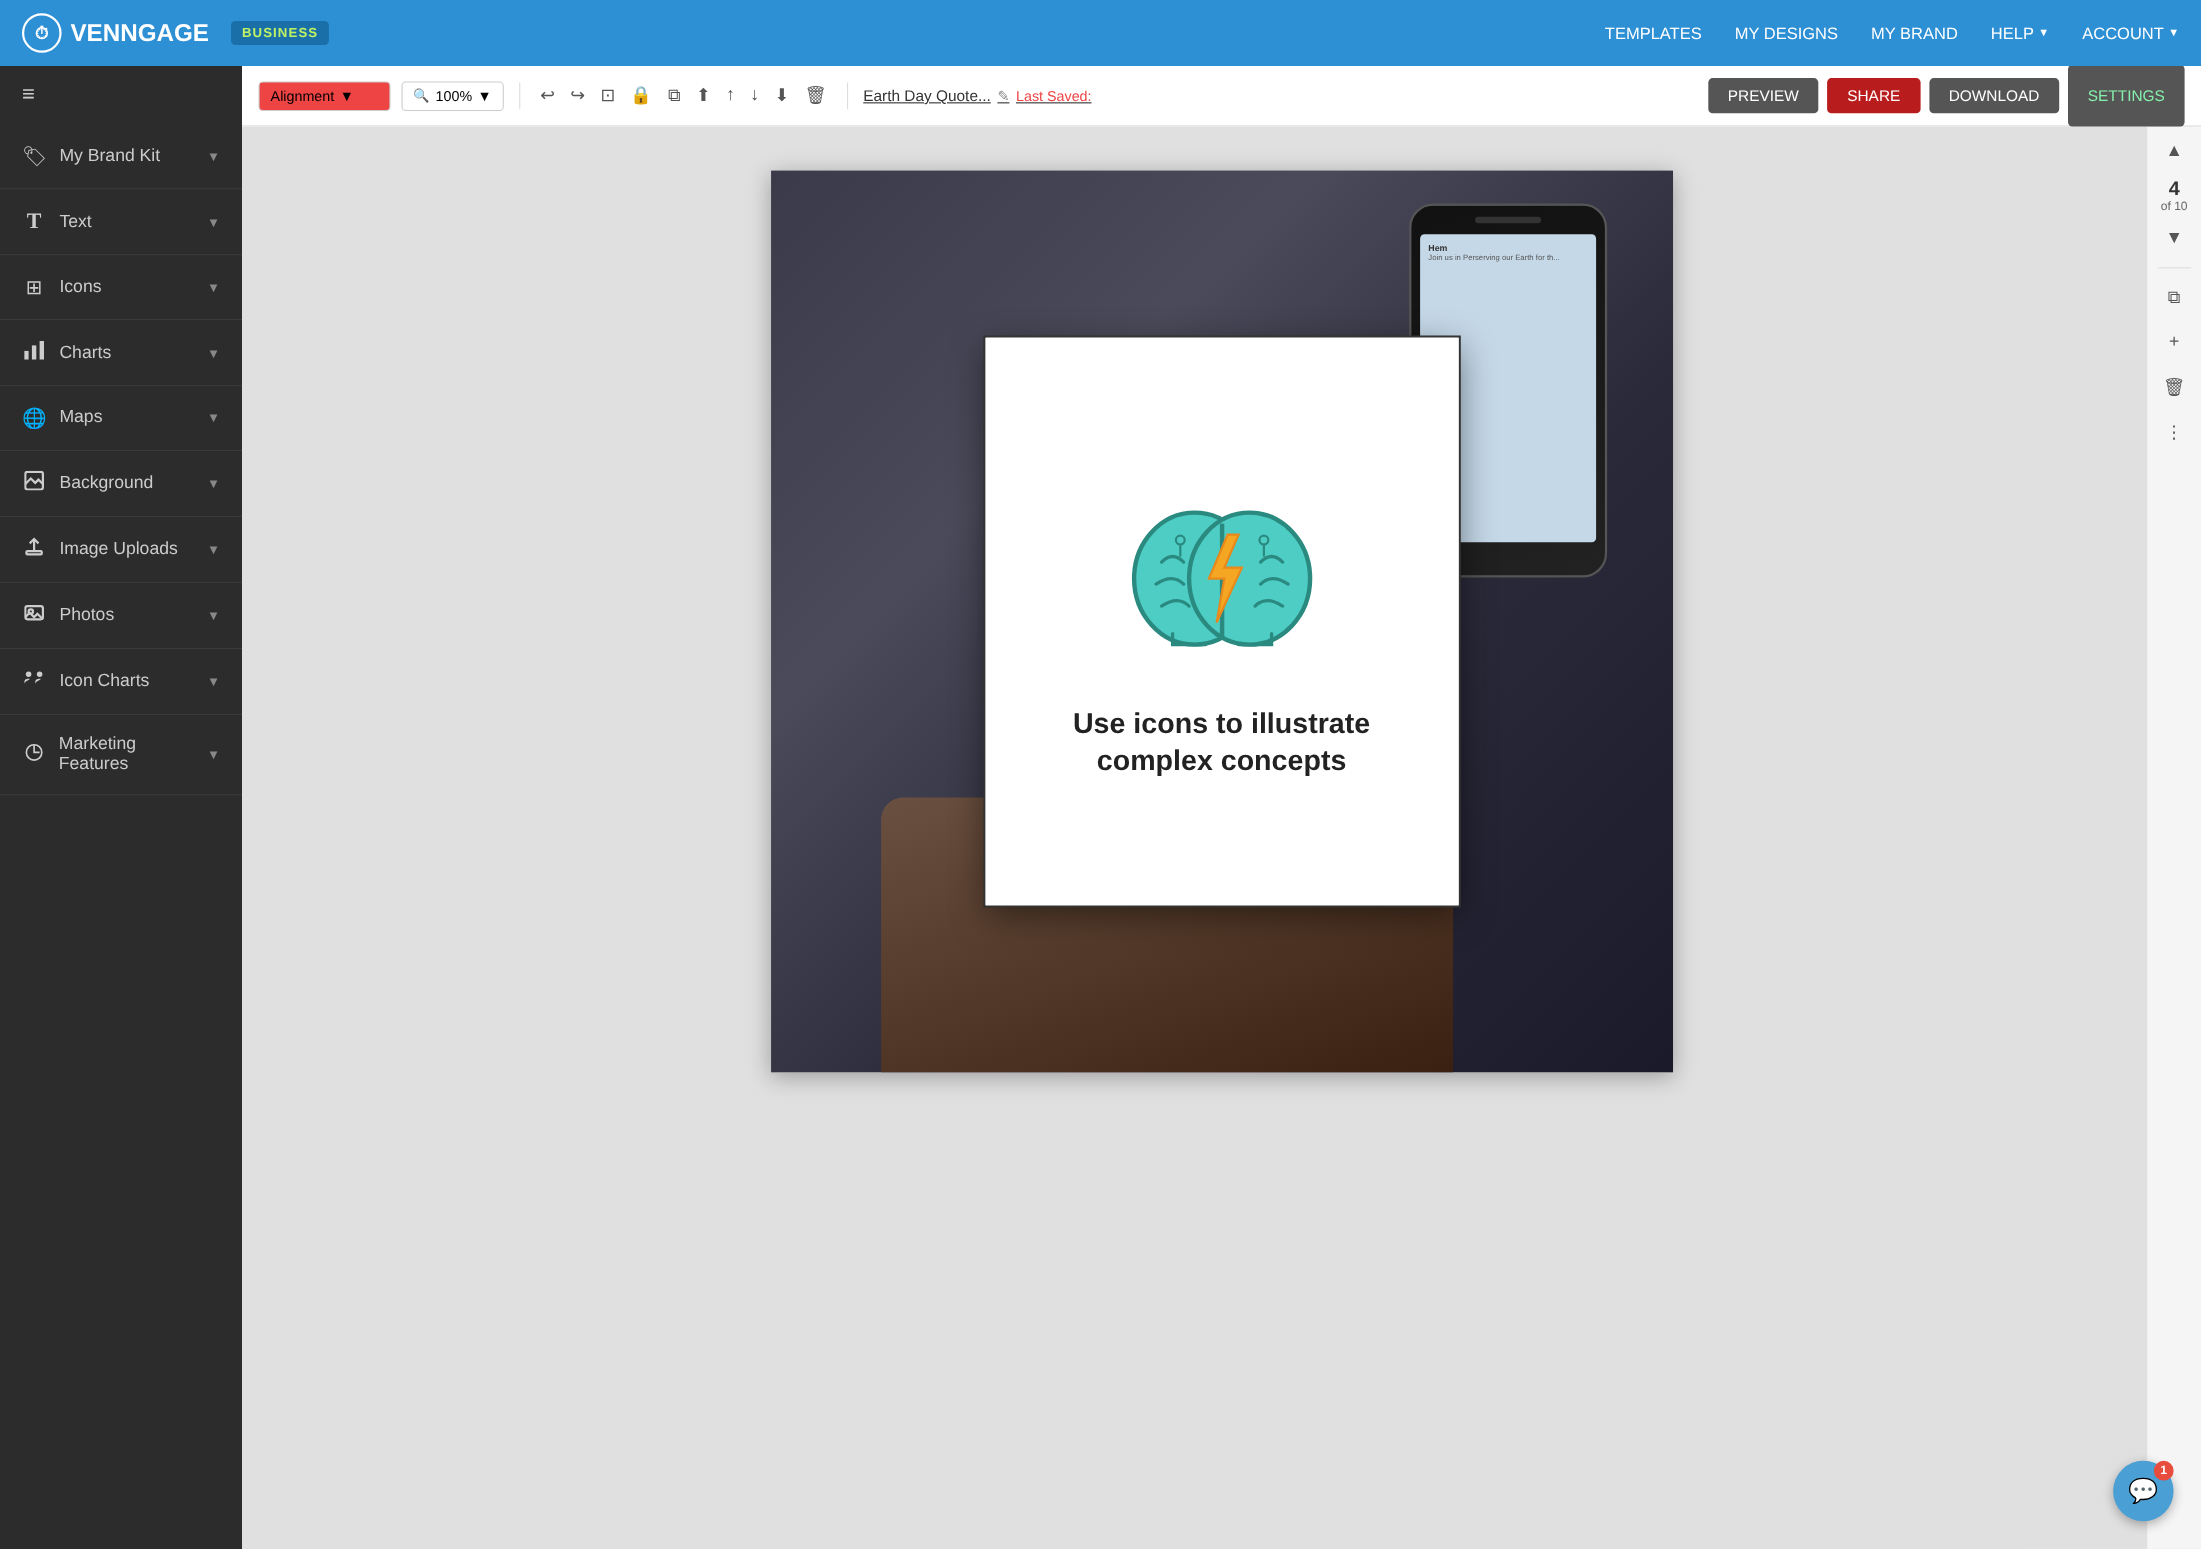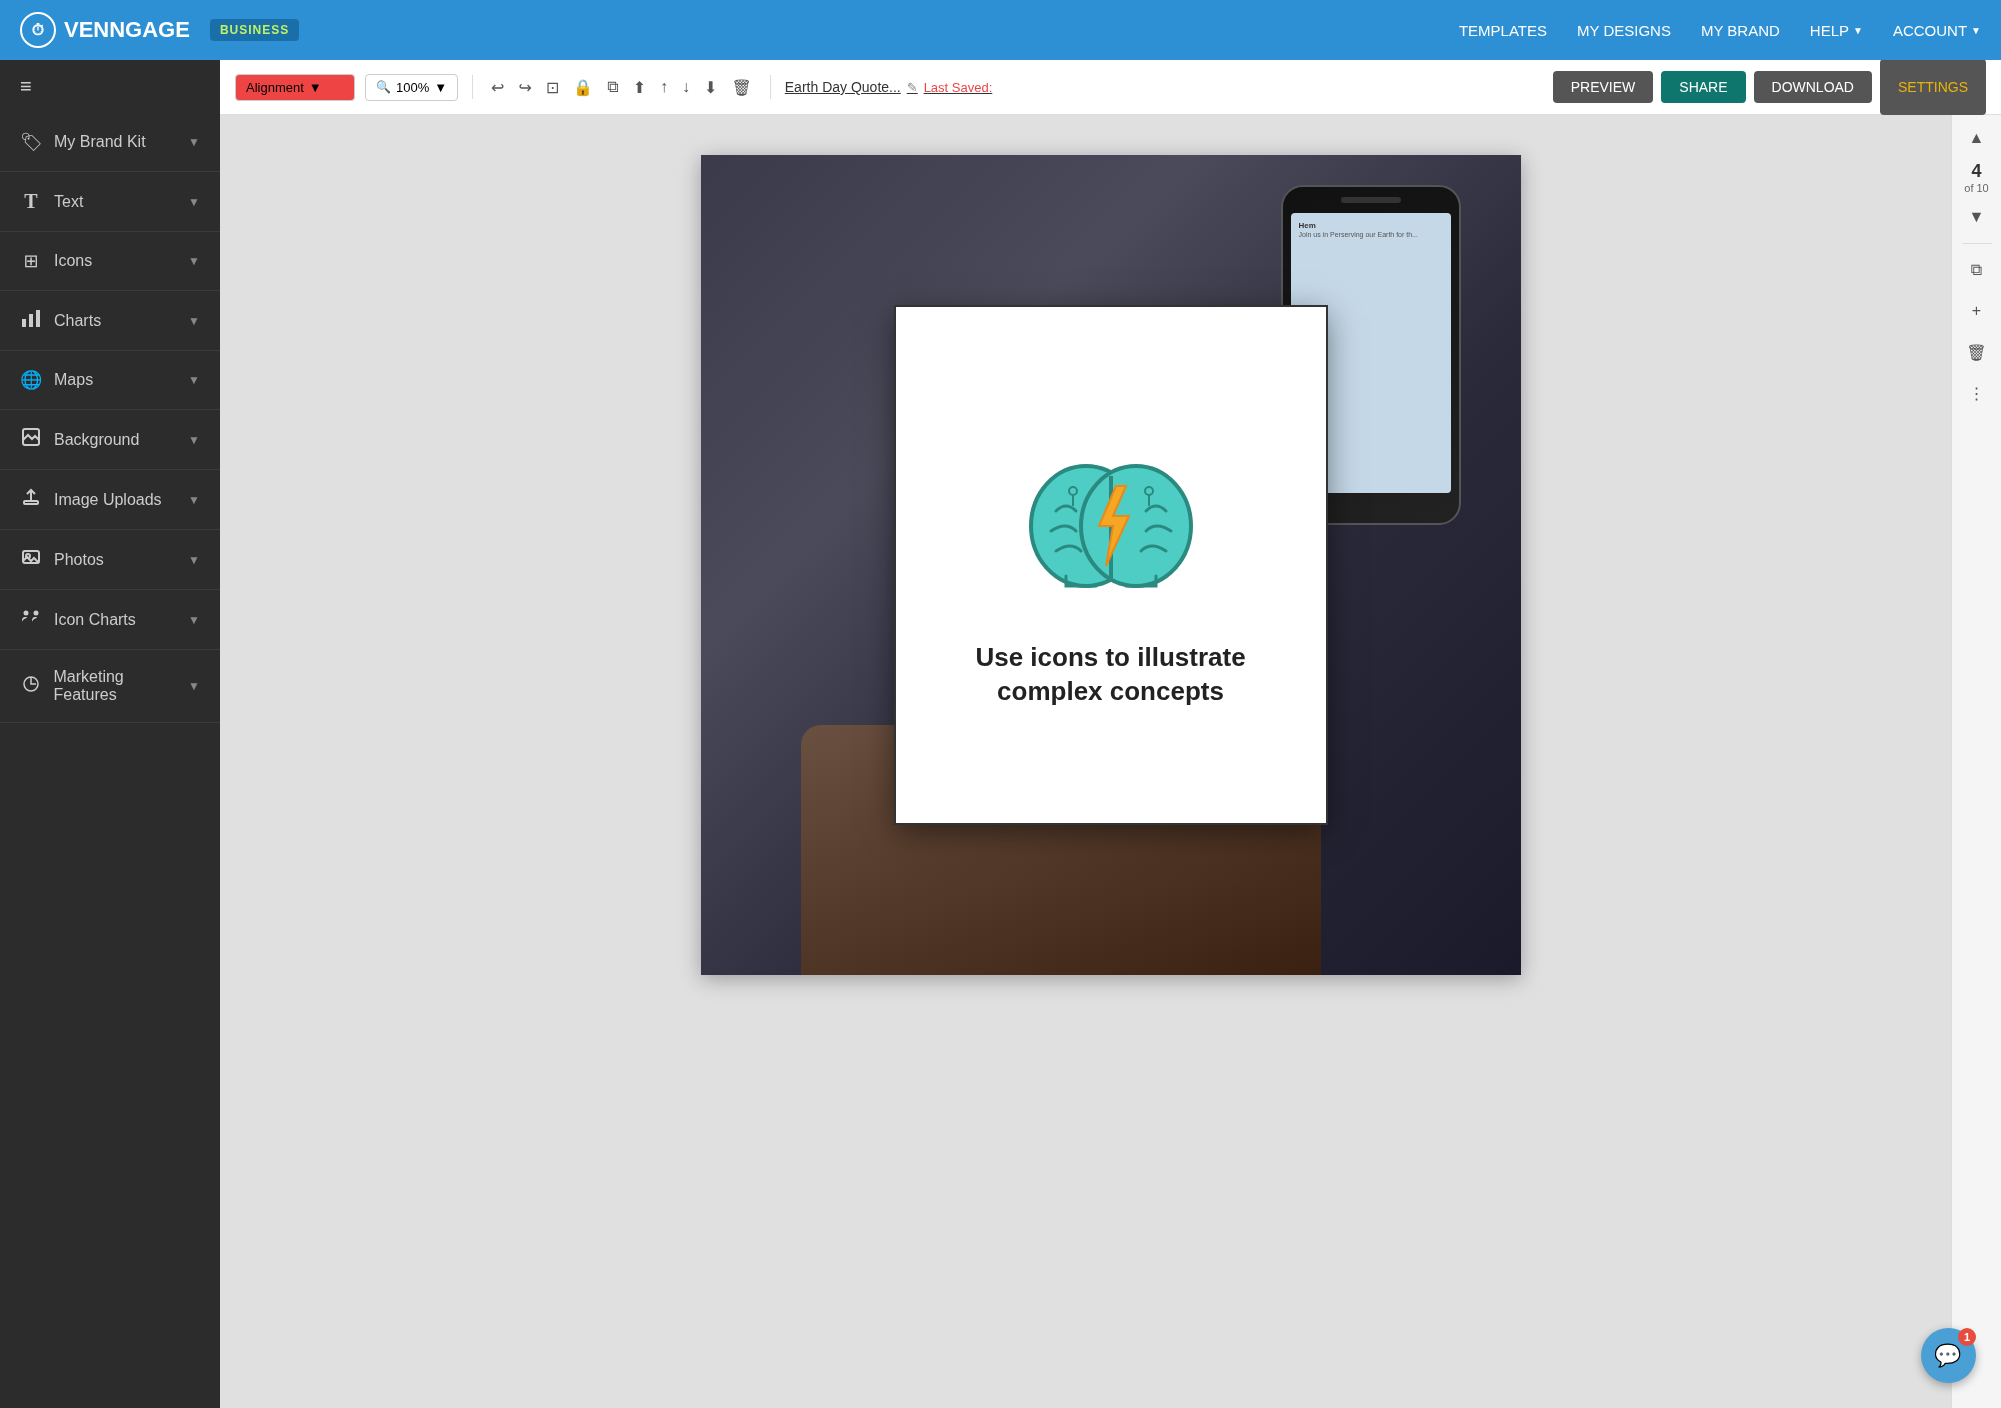--- a/index.html
+++ b/index.html
@@ -35,23 +35,23 @@
       font-size: 13px; background: white; cursor: pointer; display: flex; align-items: center; gap: 5px;
     }
     .toolbar-icons { display: flex; gap: 6px; align-items: center; }
     .toolbar-icon { color: #555; font-size: 16px; cursor: pointer; padding: 4px; border-radius: 3px; }
     .toolbar-sep { width: 1px; height: 24px; background: #ddd; margin: 0 4px; }
     .doc-title { color: #333; font-size: 14px; display: flex; align-items: center; gap: 6px; text-decoration: underline; }
     .doc-title-edit { color: #888; font-size: 13px; }
     .last-saved { color: #ef4444; font-size: 13px; }
     .toolbar-right { margin-left: auto; display: flex; gap: 8px; align-items: center; }
     .btn-preview { background: #555; color: white; border: none; padding: 8px 18px; border-radius: 4px; font-size: 14px; cursor: pointer; }
-    .btn-share { background: #0f766e; color: white; border: none; padding: 8px 18px; border-radius: 4px; font-size: 14px; cursor: pointer; }
+    .btn-share { background: #b91c1c; color: white; border: none; padding: 8px 18px; border-radius: 4px; font-size: 14px; cursor: pointer; }
     .btn-download { background: #555; color: white; border: none; padding: 8px 18px; border-radius: 4px; font-size: 14px; cursor: pointer; }
-    .btn-settings { background: #555; color: #eab308; border: none; padding: 20px 18px; border-radius: 4px; font-size: 14px; cursor: pointer; }
+    .btn-settings { background: #555; color: #86efac; border: none; padding: 20px 18px; border-radius: 4px; font-size: 14px; cursor: pointer; }
 
     
     .sidebar {
       position: fixed; top: 60px; left: 0; width: 220px; bottom: 0;
       background: #2c2c2c; overflow-y: auto; z-index: 80;
     }
     .sidebar-item {
       display: flex; align-items: center; justify-content: space-between;
       padding: 18px 20px; color: #ccc; font-size: 16px; cursor: pointer;
       border-bottom: 1px solid #3a3a3a;

